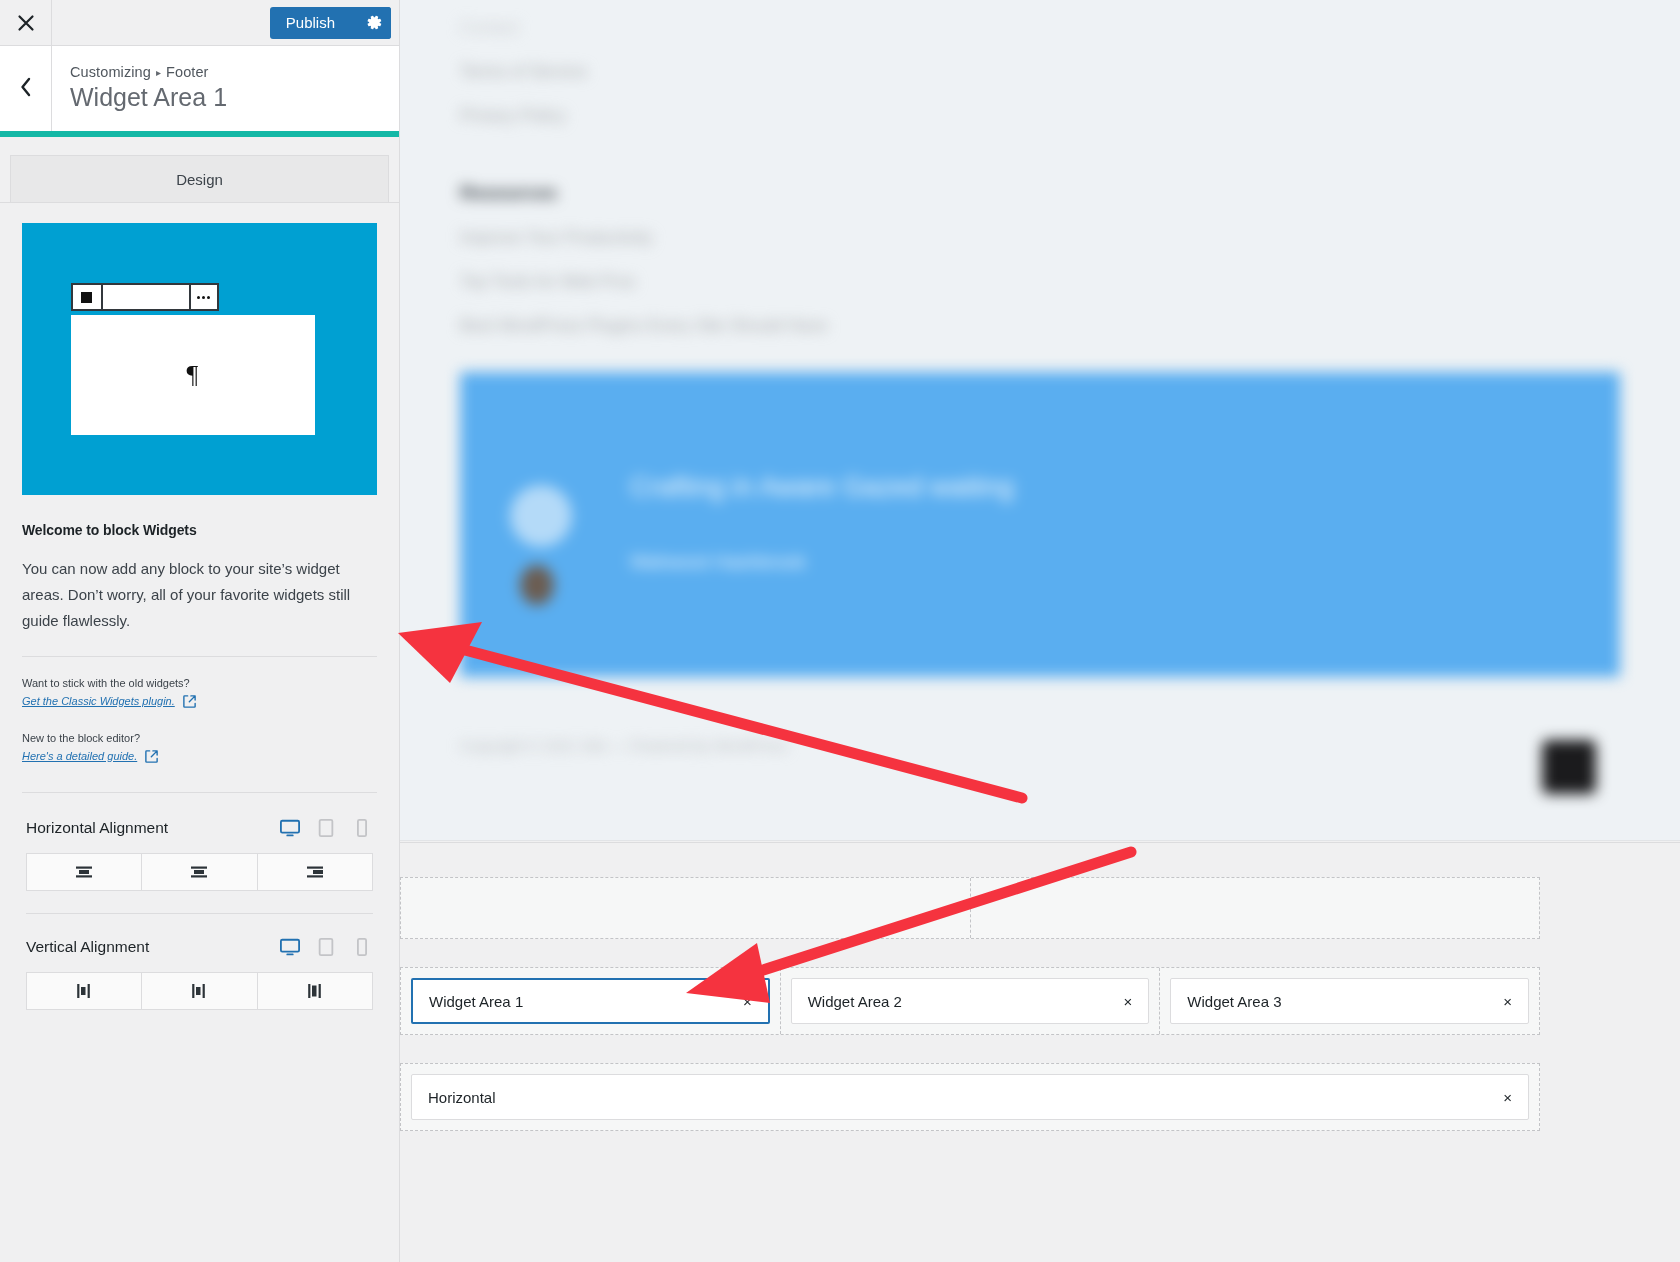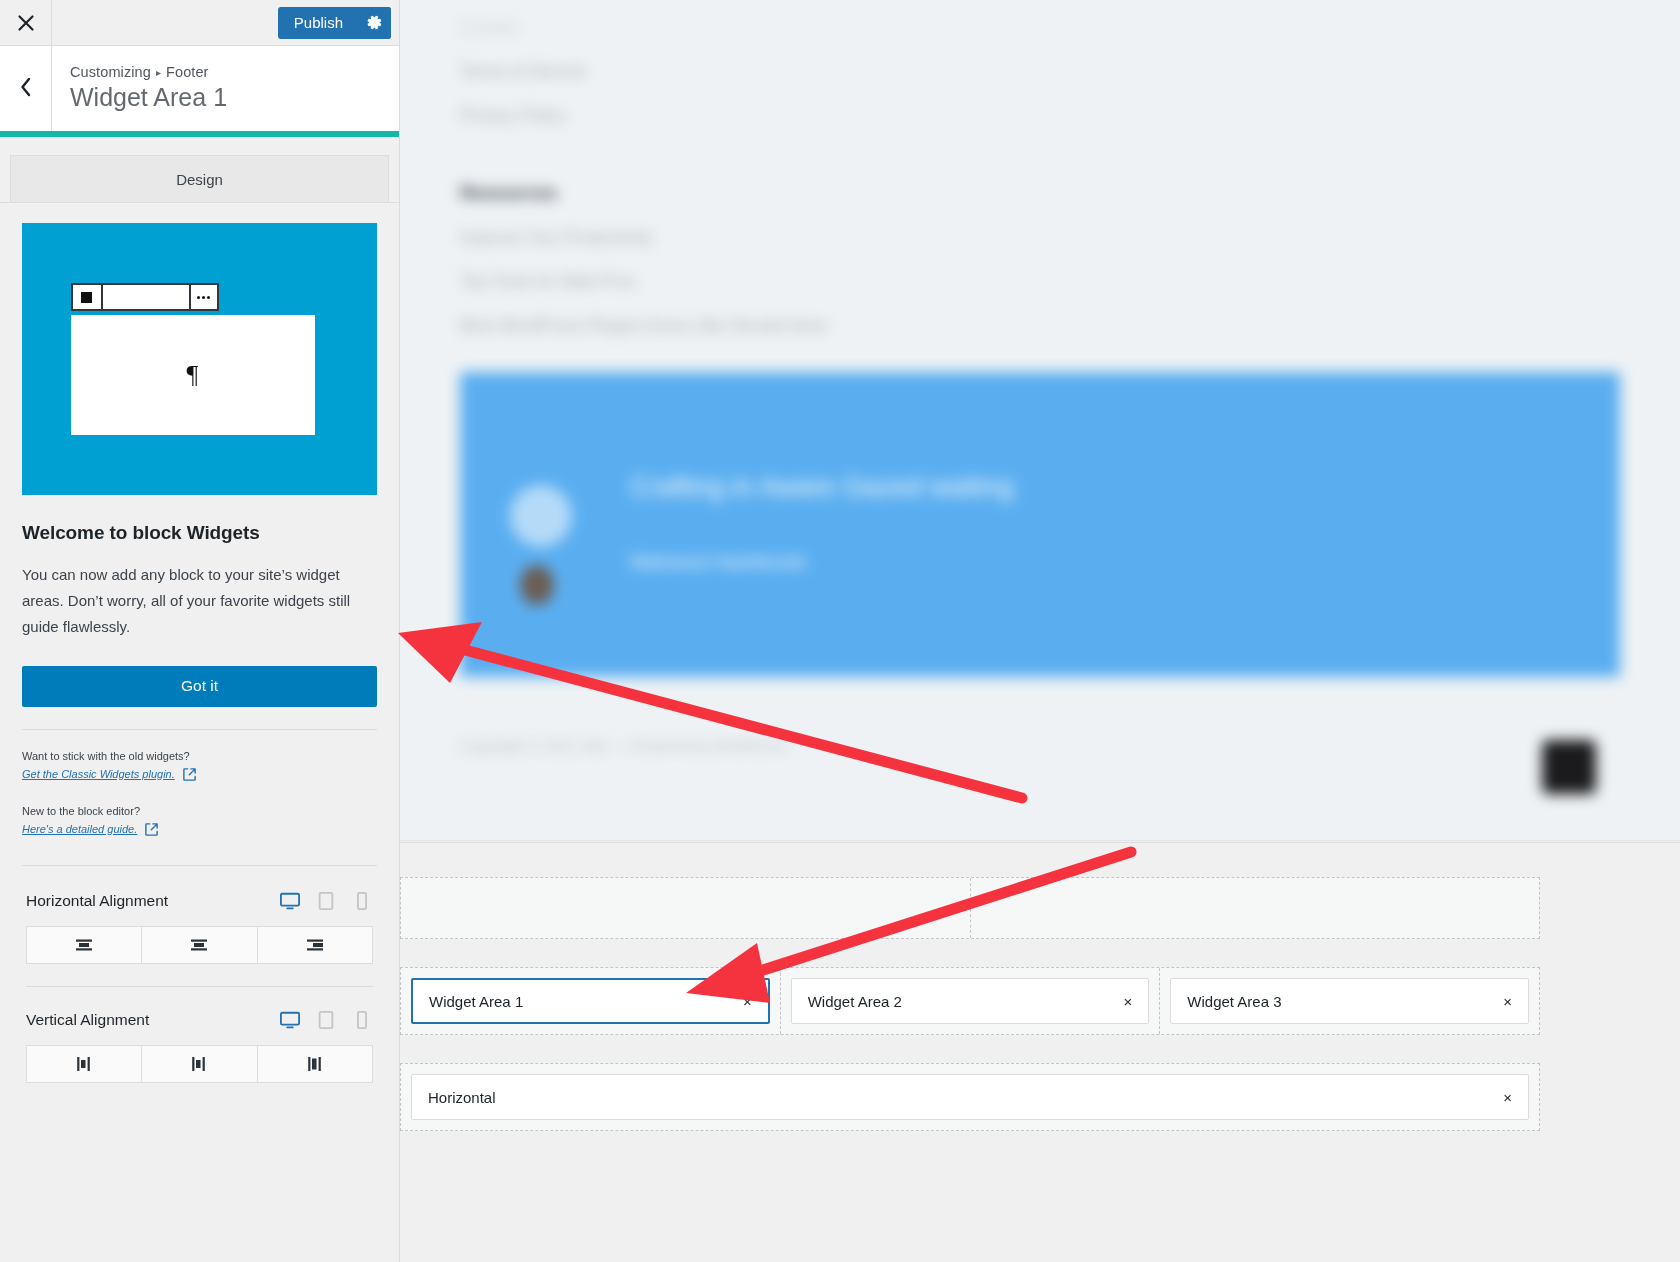--- a/index.html
+++ b/index.html
@@ -31,21 +31,21 @@
     border-right: 1px solid #dcdcde; cursor: pointer; background: #f0f0f1;
   }
   .sb-close svg { display:block; }
   .sb-topbar-spacer { flex: 1; }
   .publish-wrap { display: flex; align-items: center; padding-right: 8px; }
   .publish-btn {
     display: flex; align-items: center;
     background: #2271b1; color: #fff;
     height: 32px; border-radius: 3px; border: none;
     font-size: 15px; font-family: "Liberation Sans", sans-serif;
-    cursor: pointer; overflow: hidden;
+    cursor: pointer; overflow: hidden; gap: 8px;
   }
   .publish-label { padding: 0 14px 0 16px; line-height: 32px; }
   .publish-gear {
     width: 34px; height: 32px; display: flex; align-items: center; justify-content: center;
     background: #2271b1;
   }
 
   .sb-header {
     background: #fff; border-bottom: 6px solid #14b8a6;
     display: flex; align-items: stretch; min-height: 88px;
@@ -96,21 +96,21 @@
   .art-sq { width: 11px; height: 11px; background: #111; }
   .art-tb-mid { flex: 1; }
   .art-tb-dots { width: 28px; border-left: 2px solid #32373c; display:flex; align-items:center; justify-content:center; gap:2px; }
   .art-dot { width: 3px; height: 3px; background: #111; border-radius: 50%; }
   .art-canvas {
     margin-top: 4px; background: #fff; height: 120px; width: 244px;
     display: flex; align-items: center; justify-content: center;
     font-size: 26px; color: #111; font-family: "Liberation Serif", serif;
   }
 
-  .welcome-h { font-size: 19px; color: #1d2327; font-weight: 700; margin: 27px 0 0 0; letter-spacing: -.1px;}
+  .welcome-h { font-size: 14px; color: #1d2327; font-weight: 700; margin: 27px 0 0 0; letter-spacing: -.1px;}
   .welcome-p { font-size: 15px; color: #3c434a; line-height: 1.72; margin-top: 18px; }
   .got-it {
     display: block; width: 100%; margin-top: 26px;
     background: #007cba; color: #fff; border: none; border-radius: 2px;
     height: 41px; font-size: 15.5px; cursor: pointer;
     font-family: "Liberation Sans", sans-serif;
   }
   .welcome-rule { height: 1px; background: #dcdcde; margin: 22px 0 0 0; }
   .more-links { padding-top: 18px; font-size: 11px; color: #3c434a; line-height: 1.55; }
   .more-links .q { margin-bottom: 1px; }
@@ -266,21 +266,20 @@
               </div>
             </div>
             <div class="art-canvas">
               <span>¶</span>
             </div>
           </div>
         </div>
 
         <h2 class="welcome-h">Welcome to block Widgets</h2>
         <p class="welcome-p">You can now add any block to your site’s widget areas. Don’t worry, all of your favorite widgets still guide flawlessly.</p>
-        <button class="got-it">Got it</button>
 
         <div class="welcome-rule"></div>
 
         <div class="more-links">
           <div class="more-block">
             <div class="q">Want to stick with the old widgets?</div>
             <a href="#">
               <span>Get the Classic Widgets plugin.</span>
               <span class="ext-ico">
                 <svg width="15" height="15" viewBox="0 0 16 16">

